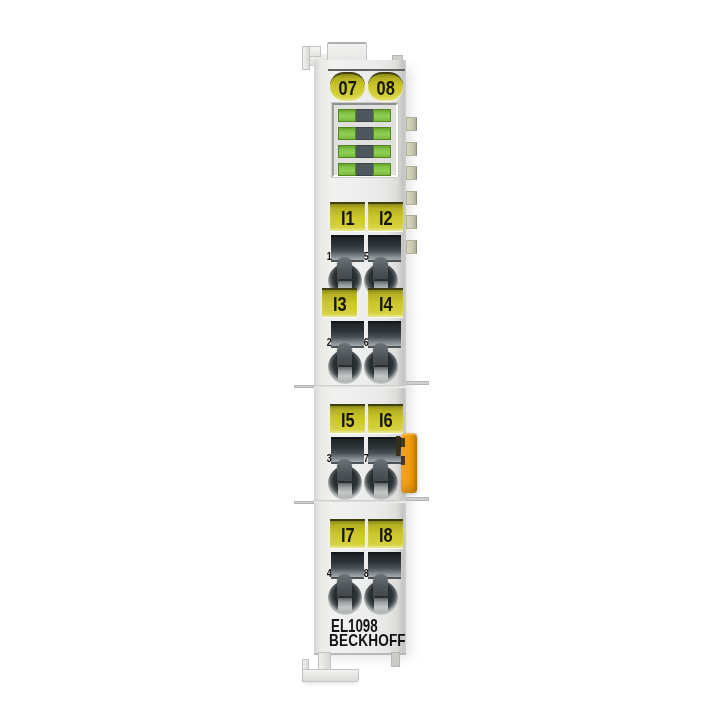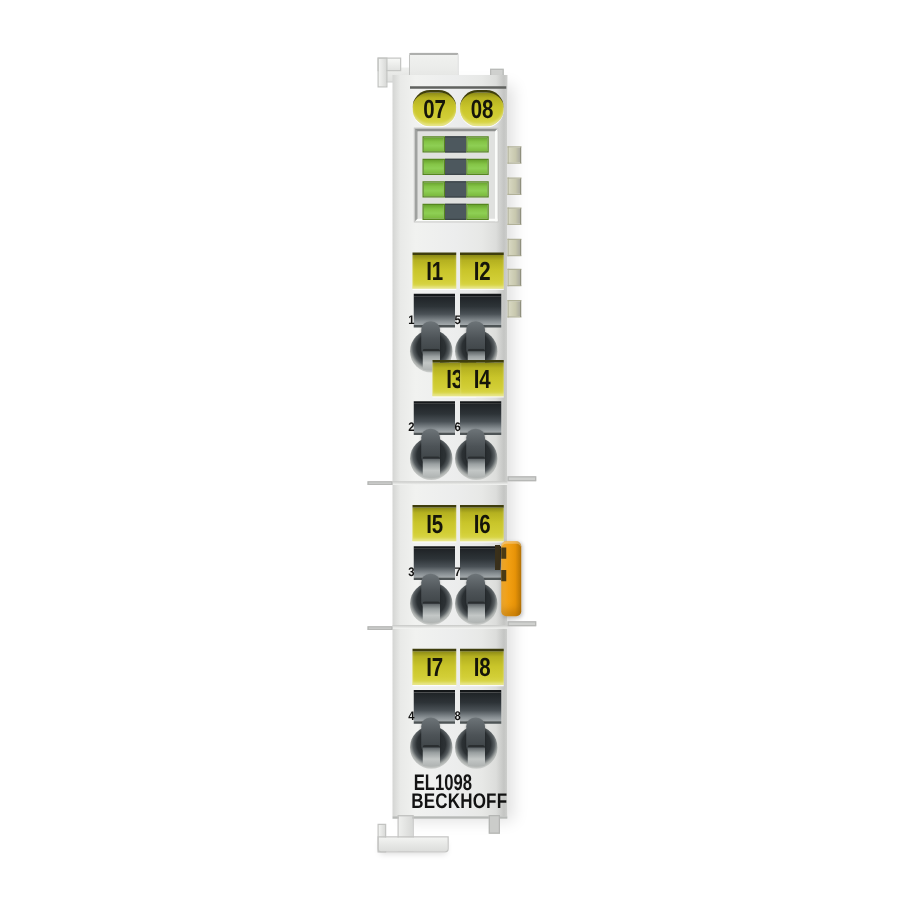--- a/index.html
+++ b/index.html
@@ -157,21 +157,21 @@
       <div class="t-num" style="left:43px;top:49px;">5</div>
       <div class="hole" style="left:14px;top:62px;"></div>
       <div class="hole" style="left:50px;top:62px;"></div>
       <div class="lever" style="left:23px;top:55px;"></div>
       <div class="lever" style="left:59px;top:55px;"></div>
       <div class="metal" style="left:24px;top:77px;"></div>
       <div class="metal" style="left:60px;top:77px;"></div>
     </div>
 
     <div class="section" style="top:246px;">
-      <div class="chan-label" style="left:32px;top:0;">
+      <div class="chan-label" style="left:8px;top:0;">
         <span>I3</span>
       </div>
       <div class="chan-label" style="left:54px;top:0;">
         <span>I4</span>
       </div>
       <div class="slot" style="left:17px;top:33px;"></div>
       <div class="slot" style="left:54px;top:33px;"></div>
       <div class="t-num" style="left:6px;top:49px;">2</div>
       <div class="t-num" style="left:43px;top:49px;">6</div>
       <div class="hole" style="left:14px;top:62px;"></div>

